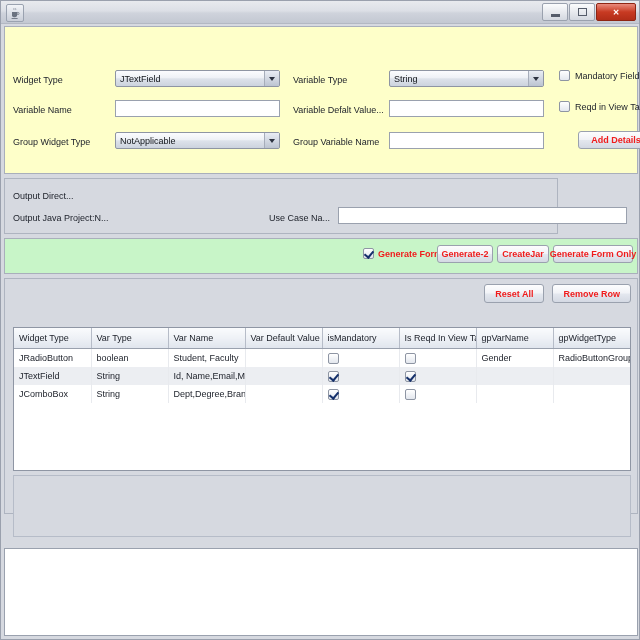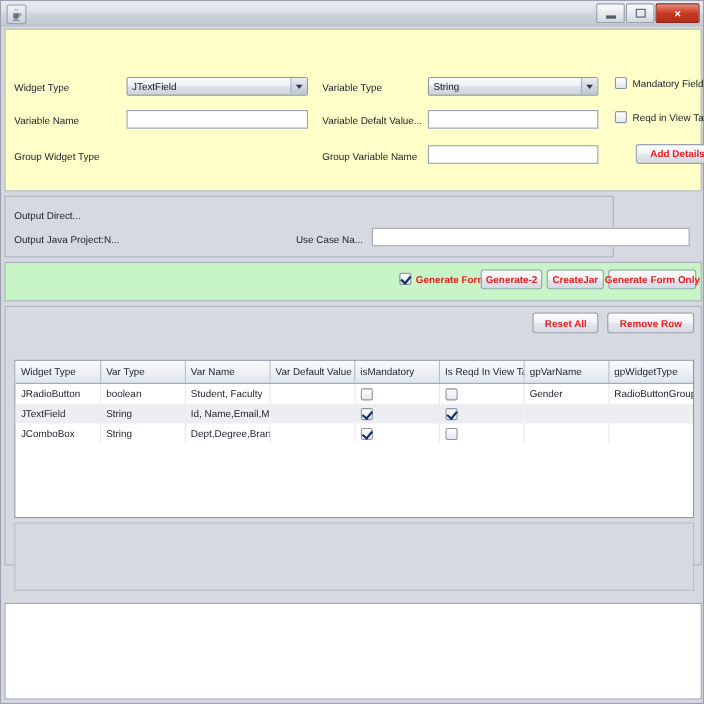--- a/index.html
+++ b/index.html
@@ -434,20 +434,26 @@
           <span class="ctext">JTextField</span>
           <span class="carrow">
               <i></i>
             </span>
         </div>
 
         <span class="flabel" style="left:8px; top:78px;">Variable Name</span>
         <div class="ftext" style="left:110px; top:73px; width:165px;"></div>
 
         <span class="flabel" style="left:8px; top:110px;">Group Widget Type</span>
+        <div class="fcombo" style="left:110px; top:105px; width:165px;">
+          <span class="ctext">NotApplicable</span>
+          <span class="carrow">
+              <i></i>
+            </span>
+        </div>
 
         <span class="flabel" style="left:288px; top:48px;">Variable Type</span>
         <div class="fcombo" style="left:384px; top:43px; width:155px;">
           <span class="ctext">String</span>
           <span class="carrow">
               <i></i>
             </span>
         </div>
 
         <span class="flabel" style="left:288px; top:78px;">Variable Defalt Value...</span>

